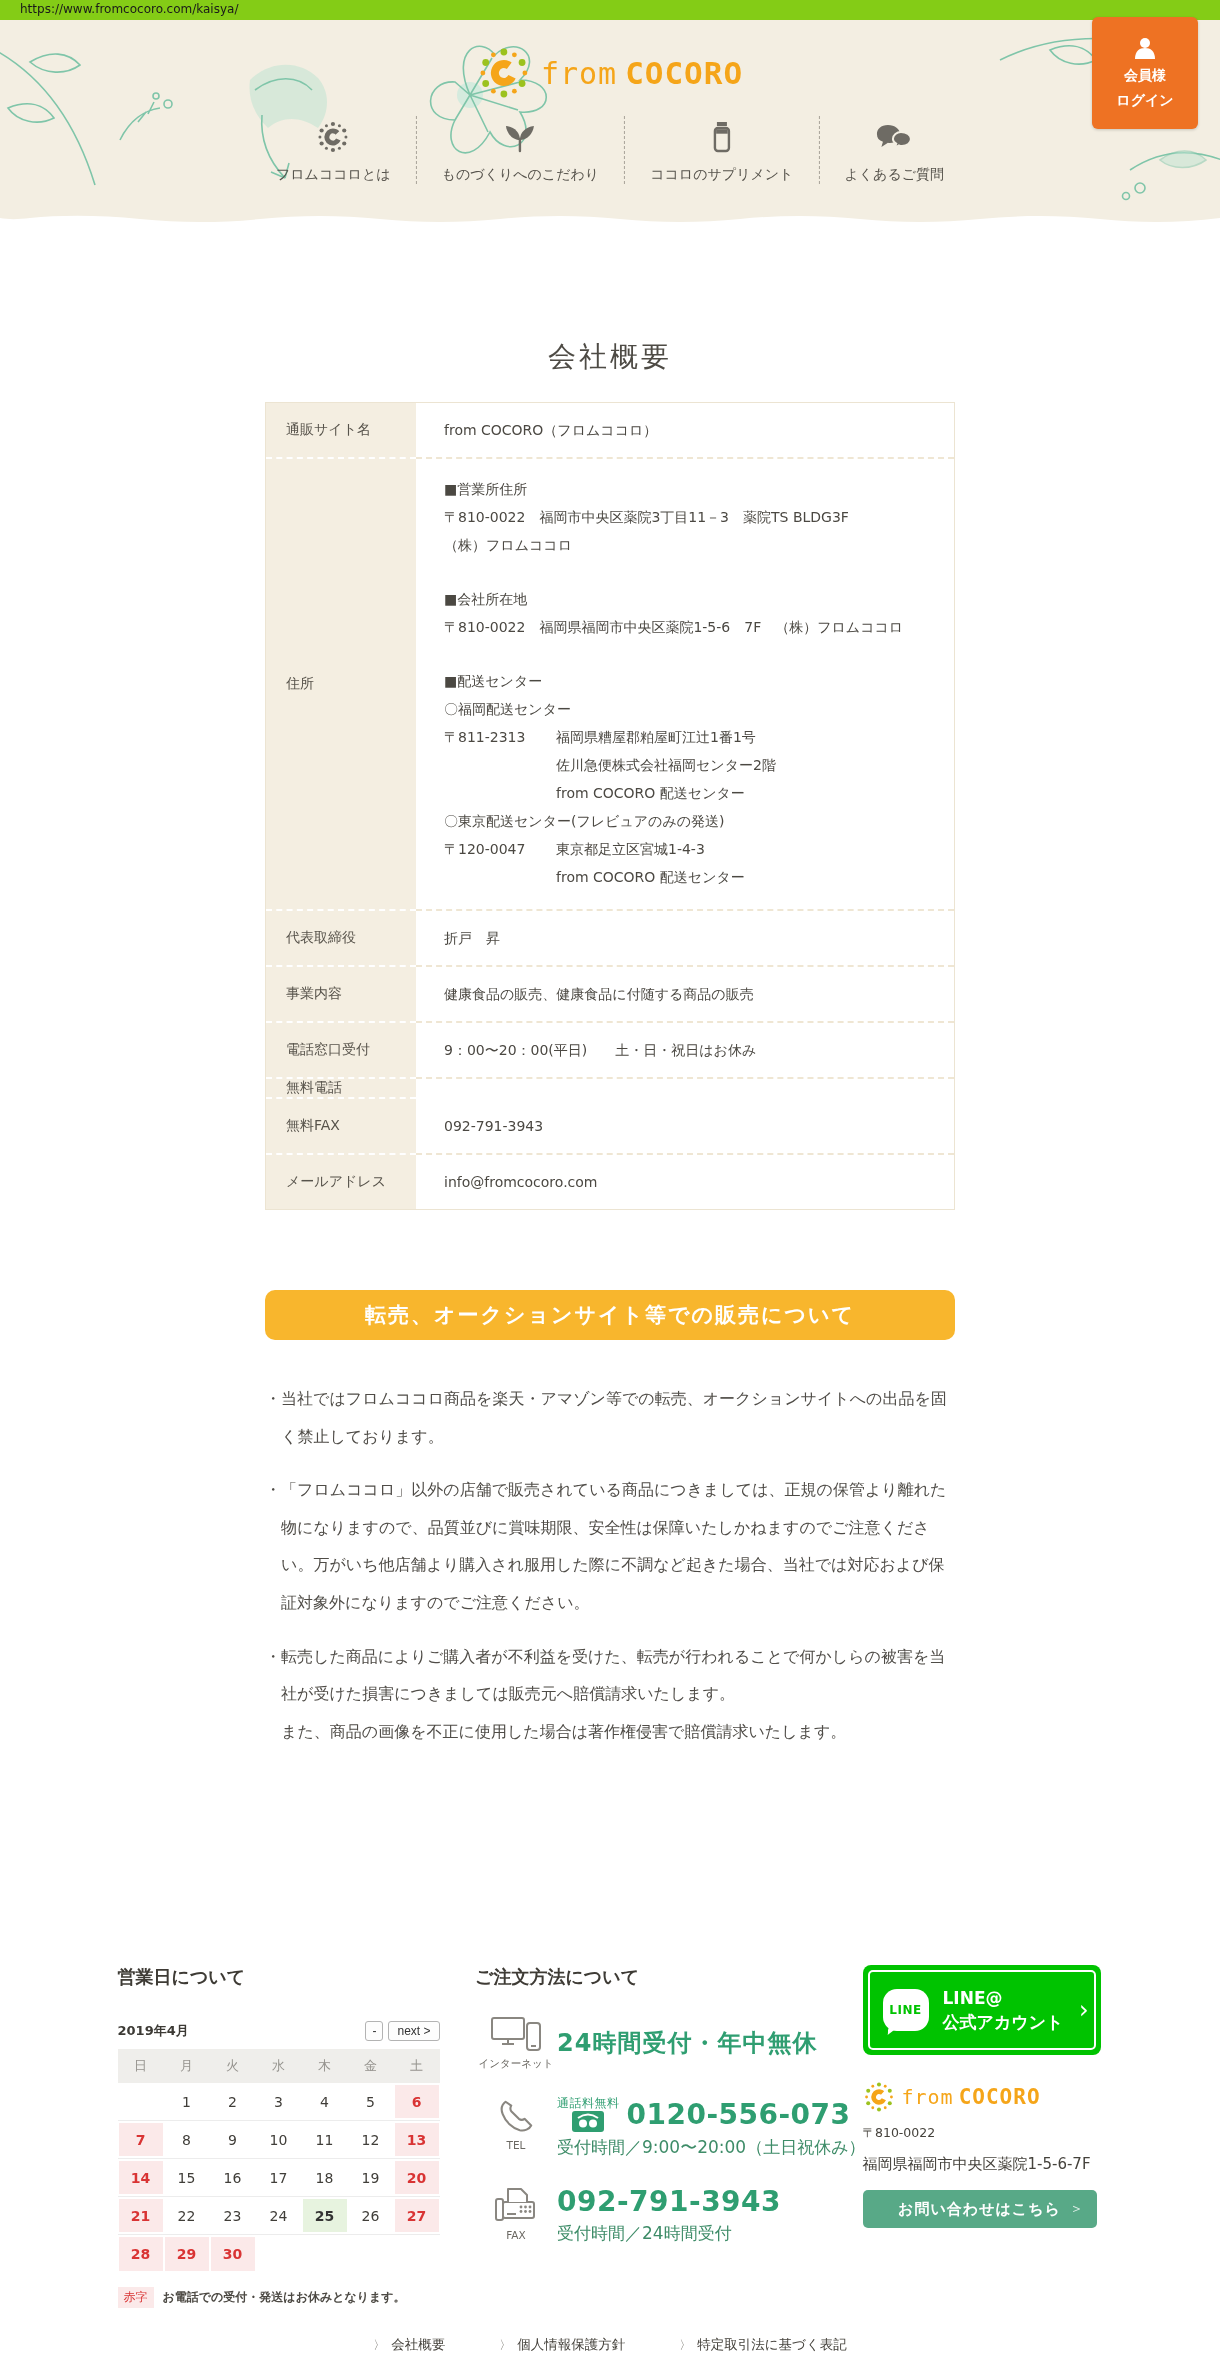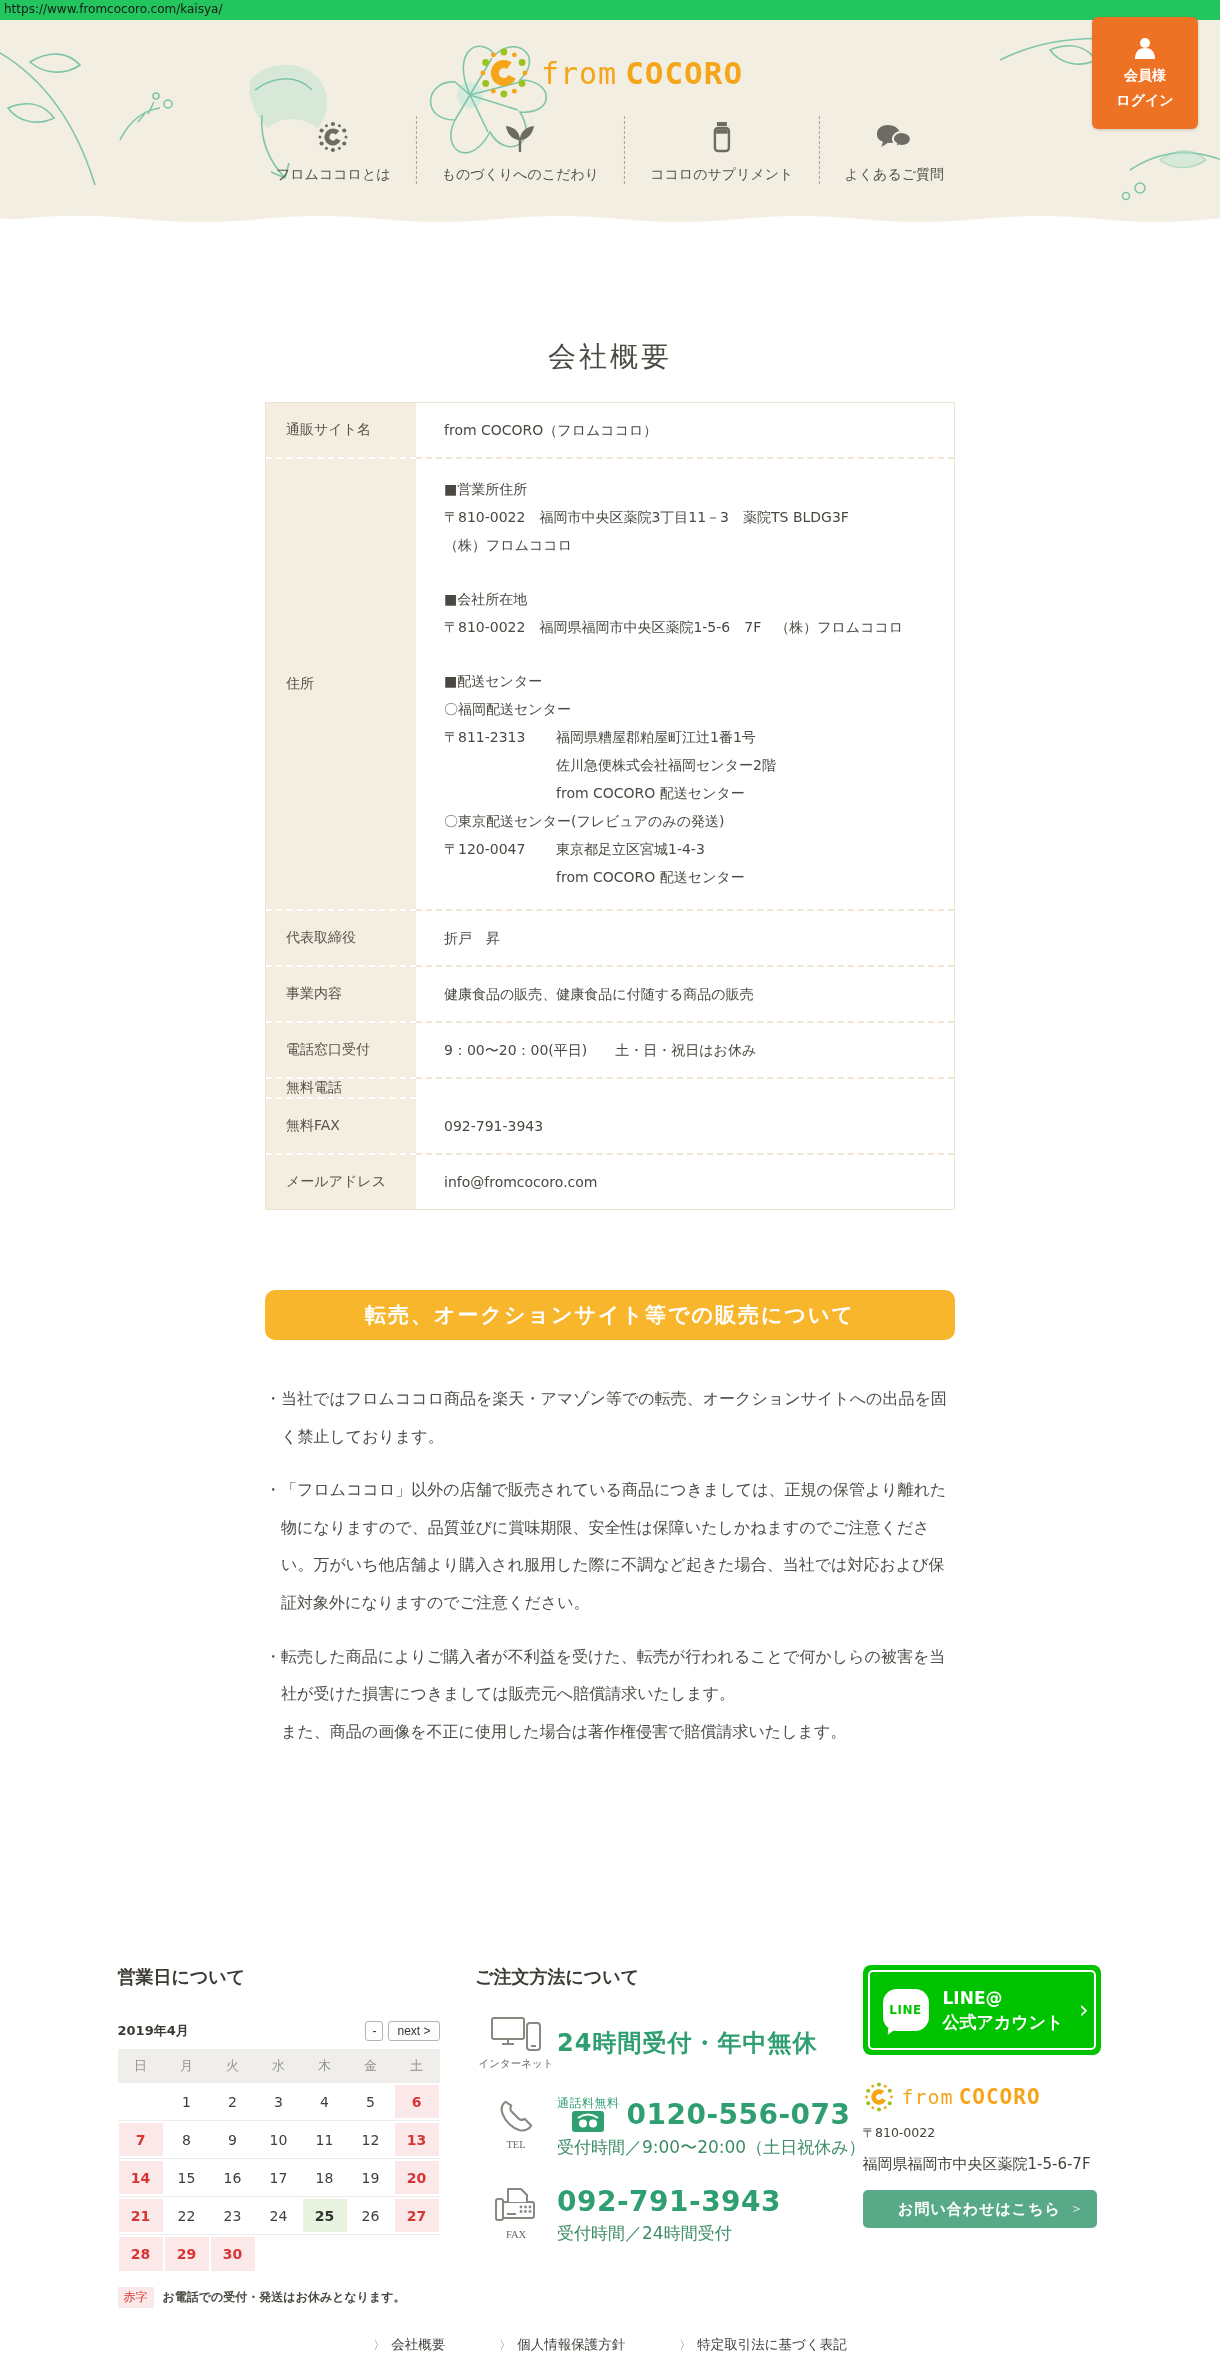--- a/index.html
+++ b/index.html
@@ -1,19 +1,19 @@
 <!DOCTYPE html>
 <html><head>
 <meta charset="utf-8">
 <style>
   * { margin:0; padding:0; box-sizing:border-box; }
   body { width:1220px; background:#fff; font-family:"DejaVu Sans","Liberation Sans",sans-serif; color:#4b4842; }
 
   
-  .url-bar { height:20px; font-size:12px; padding:2px 4px; color:#1a1a1a; background:#22c55e; }
+  .url-bar { height:20px; font-size:12px; padding:2px 20px; color:#1a1a1a; background:#84cc16; }
 
   
   .site-header { position:relative; height:190px; background:#f3eee2; overflow:visible; }
   .header-wave { display:block; width:1220px; height:16px; }
   .floral { position:absolute; top:0; pointer-events:none; }
   .floral-left { left:0; }
   .floral-right { right:0; }
 
   .brand { position:absolute; top:26px; left:50%; transform:translateX(-50%); display:flex; align-items:center; gap:10px; cursor:pointer; }
   .brand-text { font-family:"DejaVu Sans Mono","Liberation Mono",monospace; color:#f5a519; letter-spacing:1px; white-space:nowrap; }
@@ -67,21 +67,21 @@
   .cal-row.last { border-bottom:none; }
   .cal-cell { flex:1; margin:2px 1px; display:flex; align-items:center; justify-content:center; font-size:14px; color:#403e39; }
   .cal-cell.holiday { background:#fbe9e9; color:#d93434; font-weight:bold; }
   .cal-cell.shipping { background:#e7f3df; color:#333; font-weight:bold; }
   .cal-legend { margin-top:14px; display:flex; align-items:center; gap:9px; }
   .legend-chip { background:#fbe9e9; color:#d93434; font-size:12px; padding:2px 6px; }
   .legend-text { font-size:12px; font-weight:bold; color:#4c4943; }
 
   .col-mid { width:352px; }
   .method-row { display:flex; margin-top:26px; }
-  .method-icon-col { width:82px; display:flex; flex-direction:column; align-items:center; flex-shrink:0;font-family:Liberation Serif, serif; }
+  .method-icon-col { width:82px; display:flex; flex-direction:column; align-items:center; flex-shrink:0; }
   .method-icon-label { font-size:10.5px; color:#6b6862; margin-top:4px; white-space:nowrap; }
   .net-headline { font-size:24px; font-weight:600; color:#2f9e71; letter-spacing:1px; margin-top:12px; white-space:nowrap; }
   .tel-line { display:flex; align-items:center; gap:7px; }
   .freedial { display:flex; flex-direction:column; align-items:center; }
   .freedial-label { font-size:12px; color:#2f9e71; line-height:1.1; letter-spacing:0.5px; }
   .big-number { font-size:28px; font-weight:bold; color:#2f9e71; letter-spacing:0.5px; white-space:nowrap; }
   .method-hours { font-size:17px; color:#3e8c68; margin-top:4px; font-weight:500; white-space:nowrap; }
 
   .col-right { width:240px; }
   .line-btn { width:238px; height:90px; background:#00c300; border-radius:8px; position:relative; display:flex; align-items:center;

